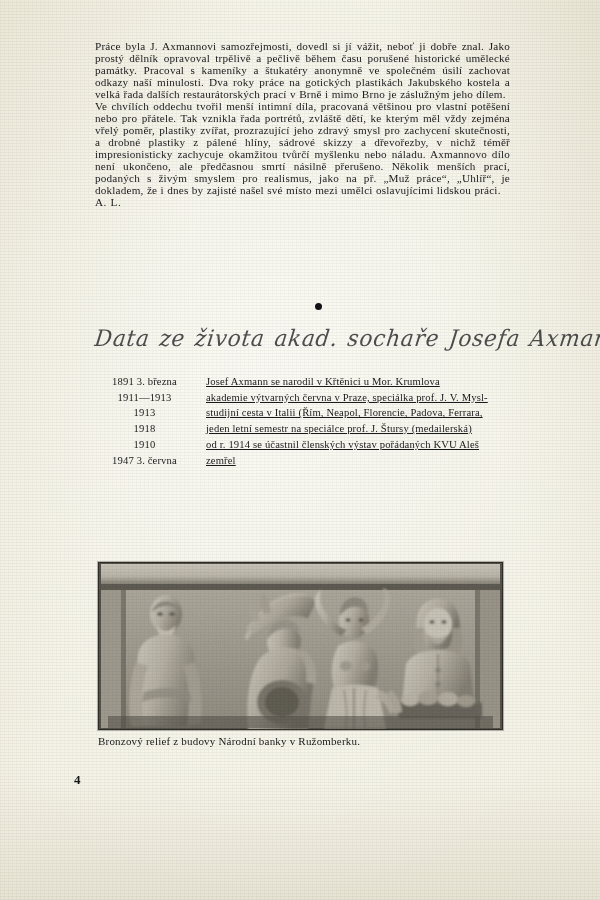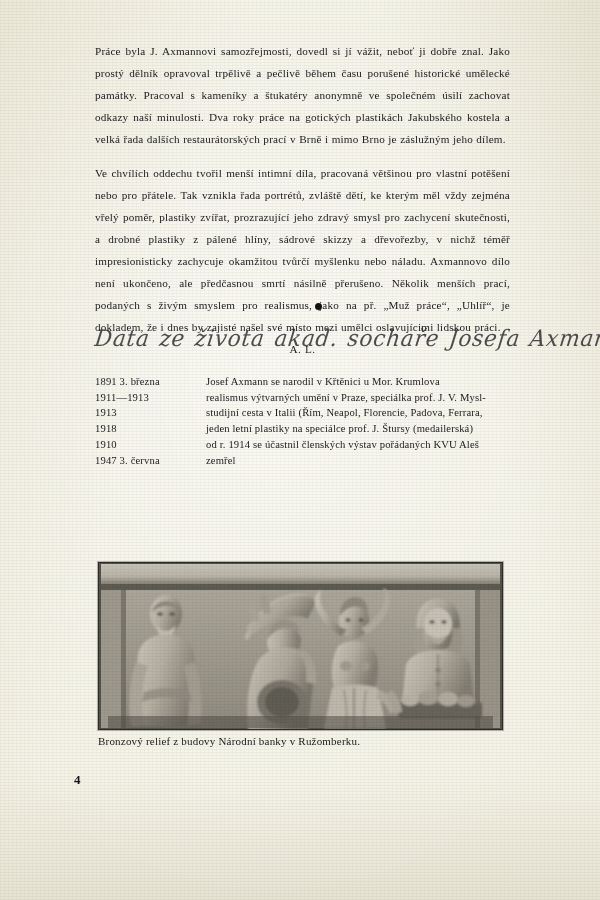--- a/index.html
+++ b/index.html
@@ -36,32 +36,32 @@
       repeating-linear-gradient(90deg, rgba(0,0,0,.5) 0 1px, rgba(0,0,0,0) 1px 4px);
   }
 
   
   .bodytext {
     position: absolute;
     left: 95px;
     top: 40px;
     width: 415px;
     font-size: 11.2px;
-    line-height: 22px;
+    line-height: 12px;
     text-align: justify;
     text-justify: inter-word;
     letter-spacing: .18px;
     word-spacing: .4px;
     color: #1b1b1d;
   }
   .bodytext p { margin: 0; text-indent: 0; }
-  .bodytext p + p { margin-top: 12px; }
+  .bodytext p + p { margin-top: 0px; }
   .sig {
     display: block;
-    text-align: center;
+    text-align: left;
     letter-spacing: .5px;
   }
 
   
   .ornament {
     position: absolute;
     left: 0;
     top: 296px;
     width: 600px;
     text-align: center;
@@ -103,25 +103,25 @@
     width: 420px;
     font-size: 10.6px;
     line-height: 15.7px;
     letter-spacing: .15px;
     color: #1b1b1d;
     border-collapse: collapse;
   }
   .chrono td { padding: 0; vertical-align: top; }
   .chrono td.date {
     width: 99px;
-    text-align: left;
+    text-align: center;
     padding-right: 12px;
     white-space: nowrap;
   }
-  .chrono td.desc { text-align: left; }
+  .chrono td.desc { text-align: left; text-decoration: underline; }
   .chrono tr.cont td.desc { padding-bottom: 0; }
 
   
   .photo-wrap {
     position: absolute;
     left: 98px;
     top: 562px;
     width: 405px;
     height: 168px;
   }
@@ -171,29 +171,29 @@
   <div class="script-heading">Data ze života akad. sochaře Josefa Axmanna</div>
 
   <table class="chrono">
     <tbody>
       <tr>
         <td class="date">1891 3. března</td>
         <td class="desc">Josef Axmann se narodil v Křtěnici u Mor. Krumlova</td>
       </tr>
       <tr>
         <td class="date">1911—1913</td>
-        <td class="desc">realismus výtvarných umění v Praze, speciálka prof. J. V. Mysl-</td>
+        <td class="desc">akademie výtvarných června v Praze, speciálka prof. J. V. Mysl-</td>
       </tr>
       <tr>
         <td class="date">1913</td>
         <td class="desc">studijní cesta v Italii (Řím, Neapol, Florencie, Padova, Ferrara,</td>
       </tr>
       <tr>
         <td class="date">1918</td>
-        <td class="desc">jeden letní plastiky na speciálce prof. J. Štursy (medailerská)</td>
+        <td class="desc">jeden letní semestr na speciálce prof. J. Štursy (medailerská)</td>
       </tr>
       <tr>
         <td class="date">1910</td>
         <td class="desc">od r. 1914 se účastnil členských výstav pořádaných KVU Aleš</td>
       </tr>
       <tr>
         <td class="date">1947 3. června</td>
         <td class="desc">zemřel</td>
       </tr>
     </tbody>

